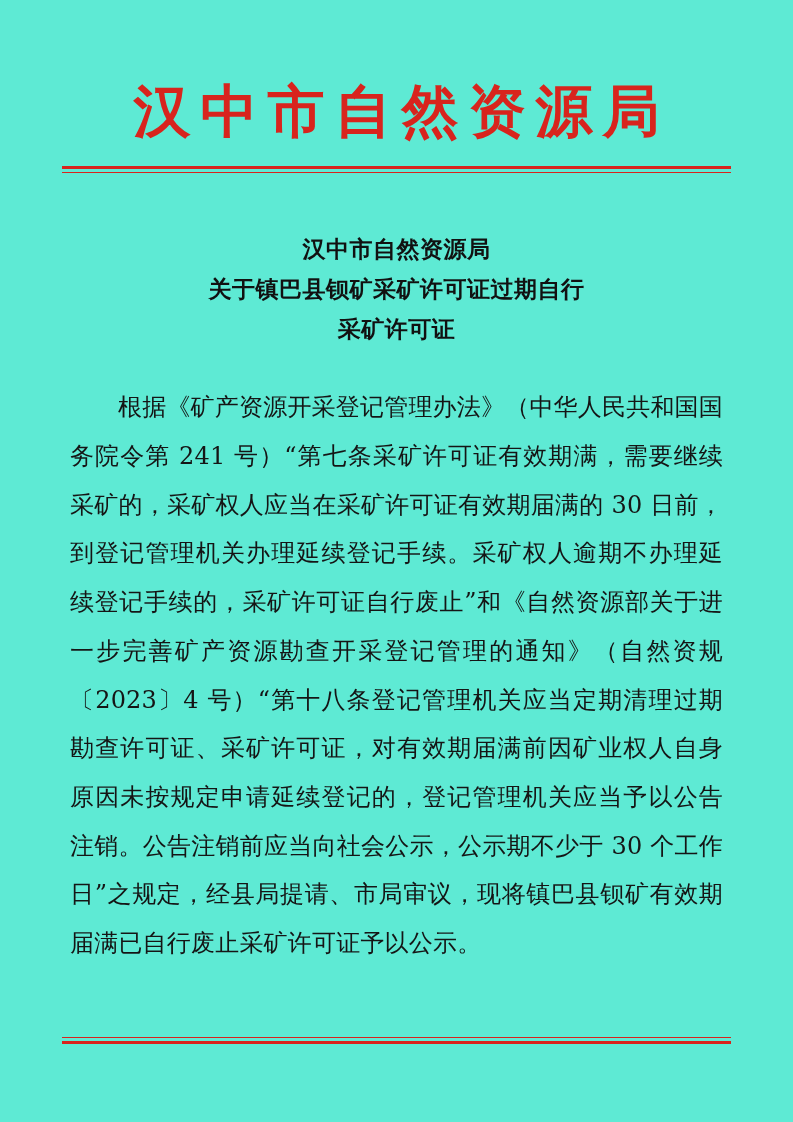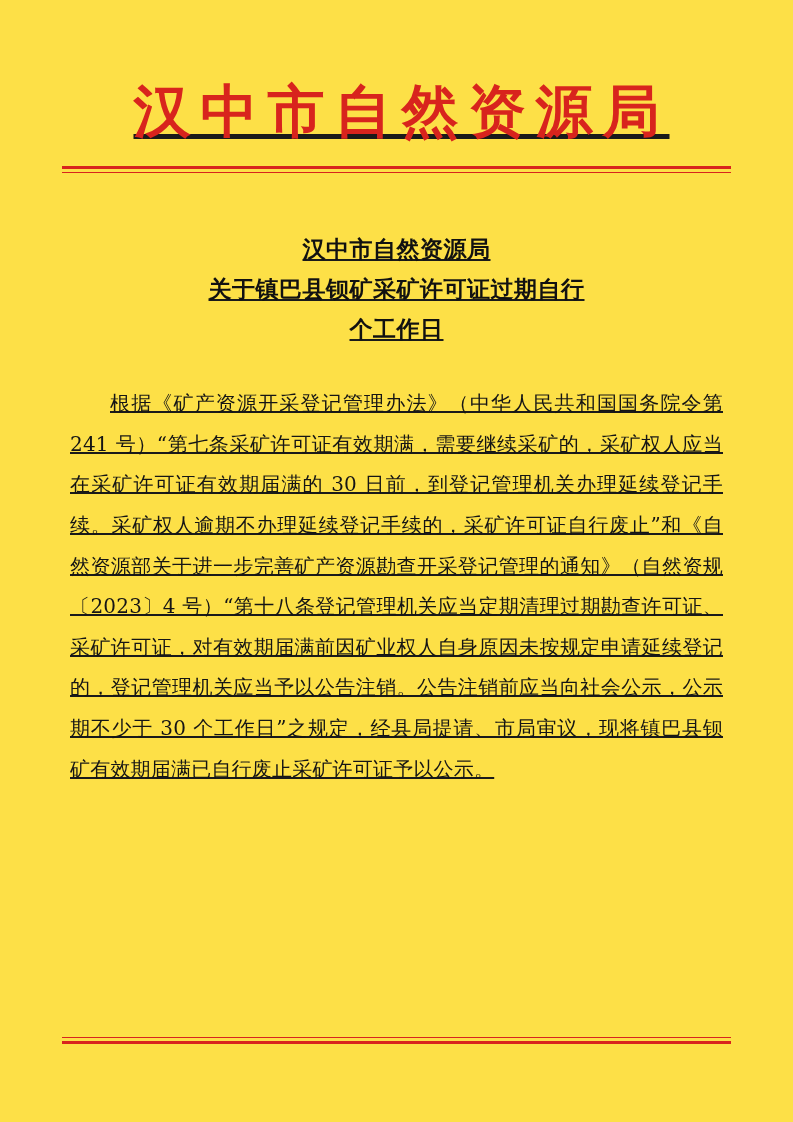--- a/index.html
+++ b/index.html
@@ -11,22 +11,21 @@
     height: 1122px;
     background: #ffffff;
     font-family: "DejaVu Serif", "Liberation Serif", serif;
     color: #1a1a1a;
     position: relative;
     overflow: hidden;
   }
   .page {
     position: absolute;
     inset: 0;
-    background: #fde047;
-    text-decoration: underline;
+    background: #5eead4;
   }
   
   .letterhead {
     padding-top: 78px;
     text-align: center;
   }
   .letterhead-title {
     font-family: "DejaVu Serif", "Liberation Serif", serif;
     font-weight: 700;
     font-size: 57px;
@@ -58,21 +57,21 @@
     line-height: 1.75;
     color: #111;
     letter-spacing: 0.5px;
   }
   .doc-title div {
     white-space: nowrap;
   }
   
   .body-text {
     margin: 34px 70px 0 70px;
-    font-size: 20px;
+    font-size: 24px;
     line-height: 2.03;
     text-align: justify;
     text-justify: inter-ideograph;
     color: #151515;
     letter-spacing: 0.2px;
   }
   .body-text p {
     margin: 0 0 0 0;
     text-indent: 2em;
   }
@@ -106,21 +105,21 @@
   </div>
 
   <div class="rule-wrap">
     <div class="rule-thick"></div>
     <div class="rule-thin"></div>
   </div>
 
   <div class="doc-title">
     <div>汉中市自然资源局</div>
     <div>关于镇巴县钡矿采矿许可证过期自行</div>
-    <div>个工作日</div>
+    <div>采矿许可证</div>
   </div>
 
   <div class="body-text">
     <p>根据《矿产资源开采登记管理办法》（中华人民共和国国务院令第 241 号）“第七条采矿许可证有效期满，需要继续采矿的，采矿权人应当在采矿许可证有效期届满的 30 日前，到登记管理机关办理延续登记手续。采矿权人逾期不办理延续登记手续的，采矿许可证自行废止”和《自然资源部关于进一步完善矿产资源勘查开采登记管理的通知》（自然资规〔2023〕4 号）“第十八条登记管理机关应当定期清理过期勘查许可证、采矿许可证，对有效期届满前因矿业权人自身原因未按规定申请延续登记的，登记管理机关应当予以公告注销。公告注销前应当向社会公示，公示期不少于 30 个工作日”之规定，经县局提请、市局审议，现将镇巴县钡矿有效期届满已自行废止采矿许可证予以公示。</p>
   </div>
 
   <div class="footer-rule-wrap">
     <div class="footer-rule-thin"></div>
     <div class="footer-rule-thick"></div>
   </div>

